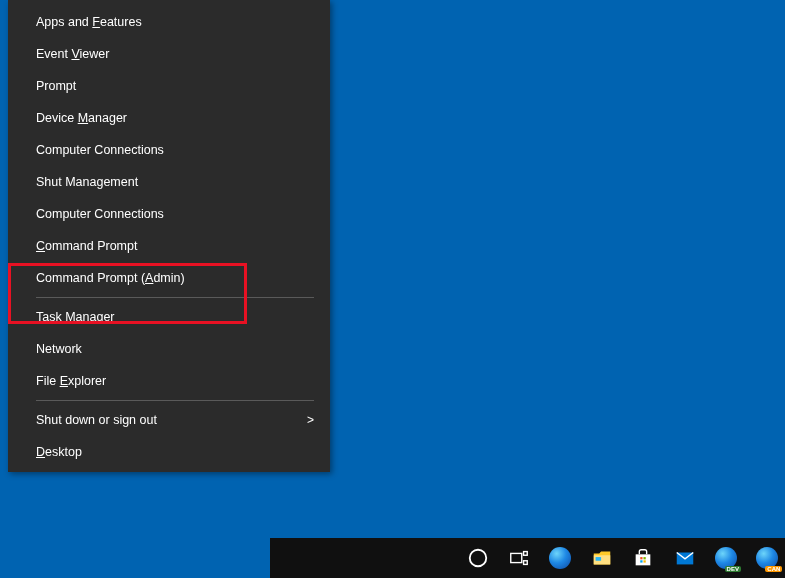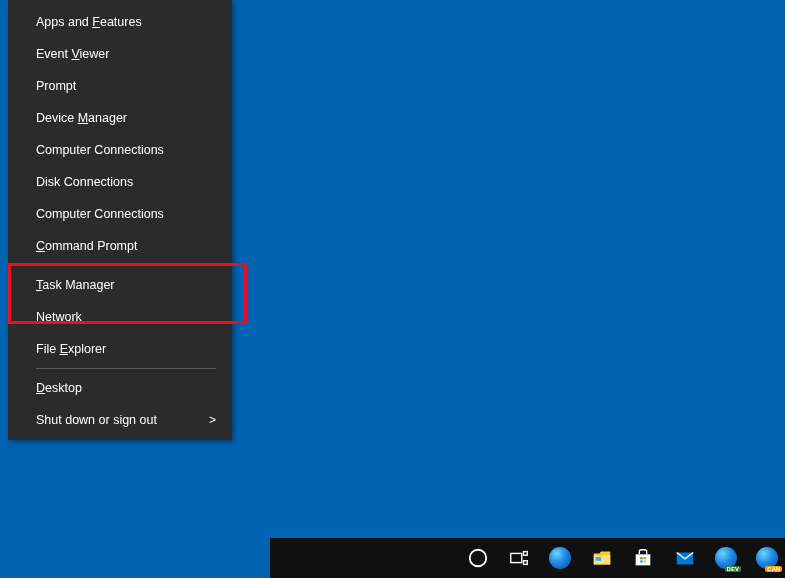--- a/index.html
+++ b/index.html
@@ -10,21 +10,21 @@
   font-size: 12px;
   background: #0063b1;
   position: relative;
   overflow: hidden;
 }
 
 .menu {
   position: absolute;
   left: 8px;
   top: 0;
-  width: 224px;
+  width: 322px;
   background: #2b2b2b;
   color: #fff;
   padding: 6px 0 4px 0;
   box-shadow: 2px 2px 6px rgba(0,0,0,.4);
   text-align: center;
 }
 .menu-item {
   padding: 7px 16px 7px 28px;
   font-size: 12.5px;
   line-height: 18px;
@@ -97,45 +97,48 @@
     <div class="menu-item">
       <span>Prompt</span>
     </div>
     <div class="menu-item">
       <span>Device <u>M</u>anager</span>
     </div>
     <div class="menu-item">
       <span>Computer Connections</span>
     </div>
     <div class="menu-item">
-      <span>Disk Connections</span>
+      <span>Shut Management</span>
     </div>
     <div class="menu-item">
       <span>Computer Connections</span>
     </div>
     <div class="menu-item">
       <span><u>C</u>ommand Prompt</span>
+    </div>
+    <div class="menu-item">
+      <span>Command Prompt (<u>A</u>dmin)</span>
     </div>
     <hr class="menu-sep">
     <div class="menu-item">
       <span><u>T</u>ask Manager</span>
     </div>
     <div class="menu-item">
       <span>Network</span>
     </div>
     <div class="menu-item">
       <span>File <u>E</u>xplorer</span>
     </div>
     <hr class="menu-sep">
     <div class="menu-item">
-      <span><u>D</u>esktop</span>
+      <span>Shut down or sign out</span>
+      <span class="chevron">&gt;</span>
     </div>
     <div class="menu-item">
-      <span>Shut down or sign out</span>
-      <span class="chevron">&gt;</span>
+      <span><u>D</u>esktop</span>
     </div>
   </div>
 
 <div class="highlight-box" id="hl" style="left: 8px; top: 263px; width: 239px; height: 61px;"></div>
 
 <div class="taskbar" id="taskbar">
     <div class="tb-item">
       <svg viewBox="0 0 24 24">
         <circle cx="12" cy="12" r="9" fill="none" stroke="#fff" stroke-width="2"></circle>
       </svg>

